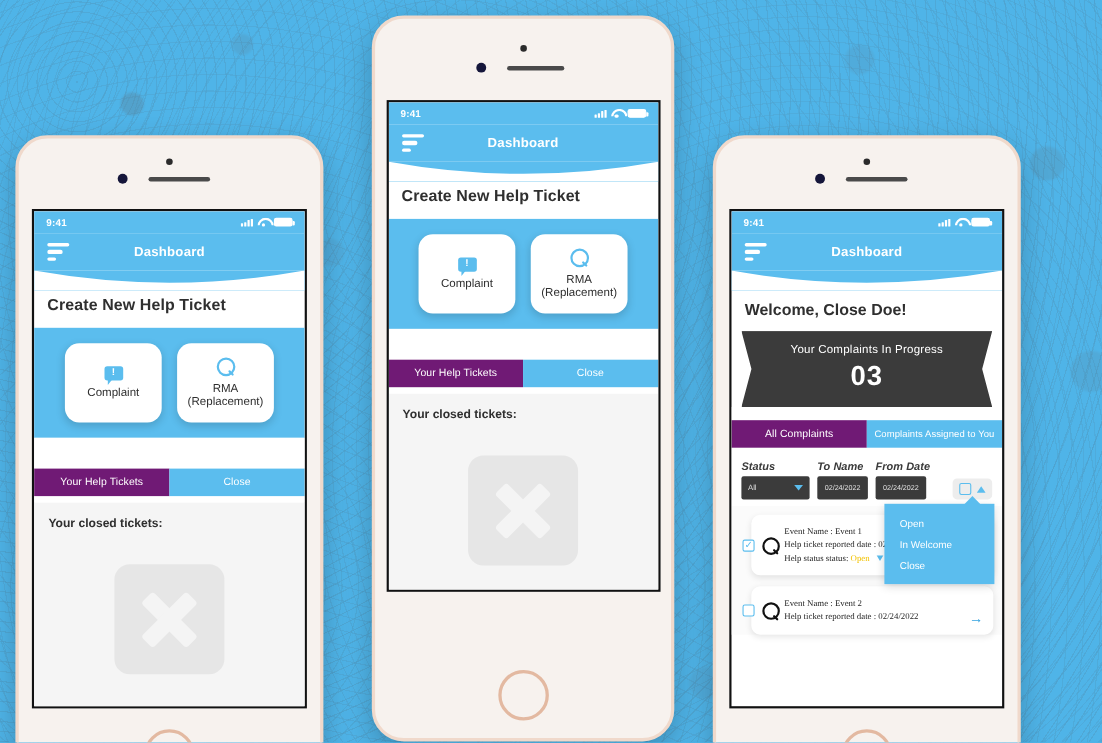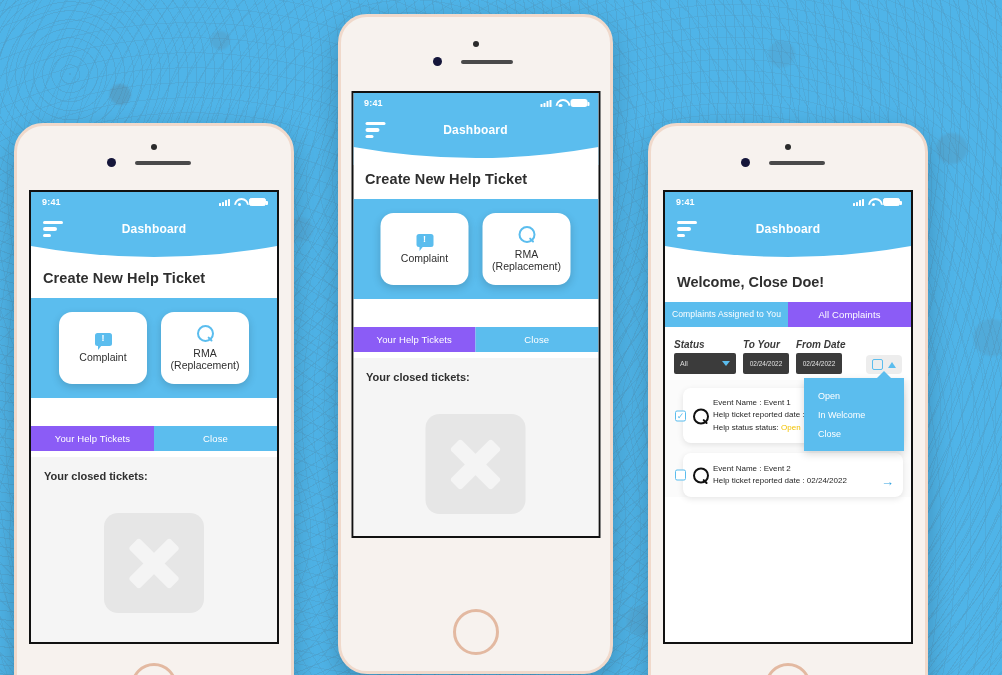--- a/index.html
+++ b/index.html
@@ -161,21 +161,21 @@
     content:""; position:absolute; right:1px; bottom:1px; width:6px; height:2.2px;
     background:#5bbdee; border-radius:2px; transform: rotate(45deg);
   }
 
   
   .tabs { display: flex; }
   .tab {
     flex: 1; text-align: center; font-size: 9.5px; font-weight: 500;
     padding: 7px 2px; cursor: pointer; letter-spacing: .1px;
   }
-  .tab-dark { background: #8b5cf6; color: #fff; }
+  .tab-dark { background: #701a75; color: #fff; }
   .tab-blue { background: #5bbdee; color: #fff; }
 
   .panel { background: #f5f5f5; padding: 13px; height: 100%; position: relative; }
   .panel-label { font-size: 11px; font-weight: 700; color: #2f2f2f; }
   .empty-x {
     position: absolute; left: 50%; transform: translateX(-50%);
     width: 100px; height: 100px; background: #e6e6e6; border-radius: 14px;
     display: flex; align-items: center; justify-content: center;
   }
   .empty-x::before, .empty-x::after {
@@ -234,21 +234,21 @@
     content: ""; position: absolute; right: 12px; top: -7px;
     border-left: 8px solid transparent; border-right: 8px solid transparent;
     border-bottom: 8px solid #5bbdee;
   }
   .dd-item { color: #fff; font-size: 9px; padding: 4.5px 14px; cursor: pointer; }
 
   .list-area { background: #fbfbfb; padding: 8px 8px 0; }
   .ticket {
     background: #fff; border-radius: 8px; box-shadow: 0 2px 6px rgba(0,0,0,.10);
     margin: 0 0 10px 10px; padding: 9px 8px 9px 30px; position: relative;
-    display: flex; align-items: center;
+    display: flex; align-items: center; font-family: Liberation Serif, serif;
   }
   .tick-chk {
     position: absolute; left: -8px; top: 50%; transform: translateY(-50%);
     width: 11px; height: 11px; border: 1.5px solid #5bbdee; border-radius: 2px;
     background: #fff; display: flex; align-items: center; justify-content: center;
   }
   .tick-chk.checked::after {
     content: "✓"; color: #5bbdee; font-size: 9px; line-height: 1;
   }
   .tick-icon {
@@ -434,37 +434,41 @@
       <div class="appbar-title">Dashboard</div>
     </div>
     <div class="curve-wrap">
       <svg viewBox="0 0 250 18" preserveAspectRatio="none">
           <path d="M0,0 Q125,22 250,0 L250,18 L0,18 Z" fill="#ffffff"></path>
         </svg>
     </div>
     <div style="padding:10px 12px 0;">
       <div class="welcome">Welcome, Close Doe!</div>
     </div>
+    <div class="ribbon">
+      <div class="ribbon-title">Your Complaints In Progress</div>
+      <div class="ribbon-num">03</div>
+    </div>
     <div style="height:12px;background:#fff;"></div>
     <div class="tabs">
+      <div class="tab tab-dark">All Complaints</div>
       <div class="tab tab-blue" style="font-size:8.6px;">Complaints Assigned to You</div>
-      <div class="tab tab-dark">All Complaints</div>
     </div>
     <div style="height:5px;background:#fff;"></div>
 
     <div class="filter-row">
       <div class="field-group">
         <div class="field-label">Status</div>
         <div class="sel-box" style="width:62px;">
           <span>All</span>
           <span class="caret"></span>
         </div>
       </div>
       <div class="field-group">
-        <div class="field-label">To Your</div>
+        <div class="field-label">To Name</div>
         <div class="date-box" style="width:46px;">02/24/2022</div>
       </div>
       <div class="field-group">
         <div class="field-label">From Date</div>
         <div class="date-box" style="width:46px;">02/24/2022</div>
       </div>
       <div class="toggle-box">
         <span class="chk-sq"></span>
         <span class="up-caret"></span>
       </div>

